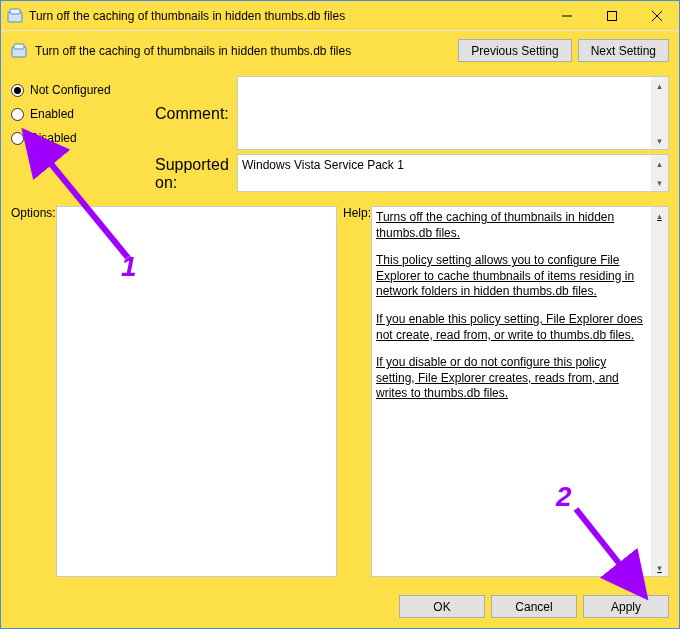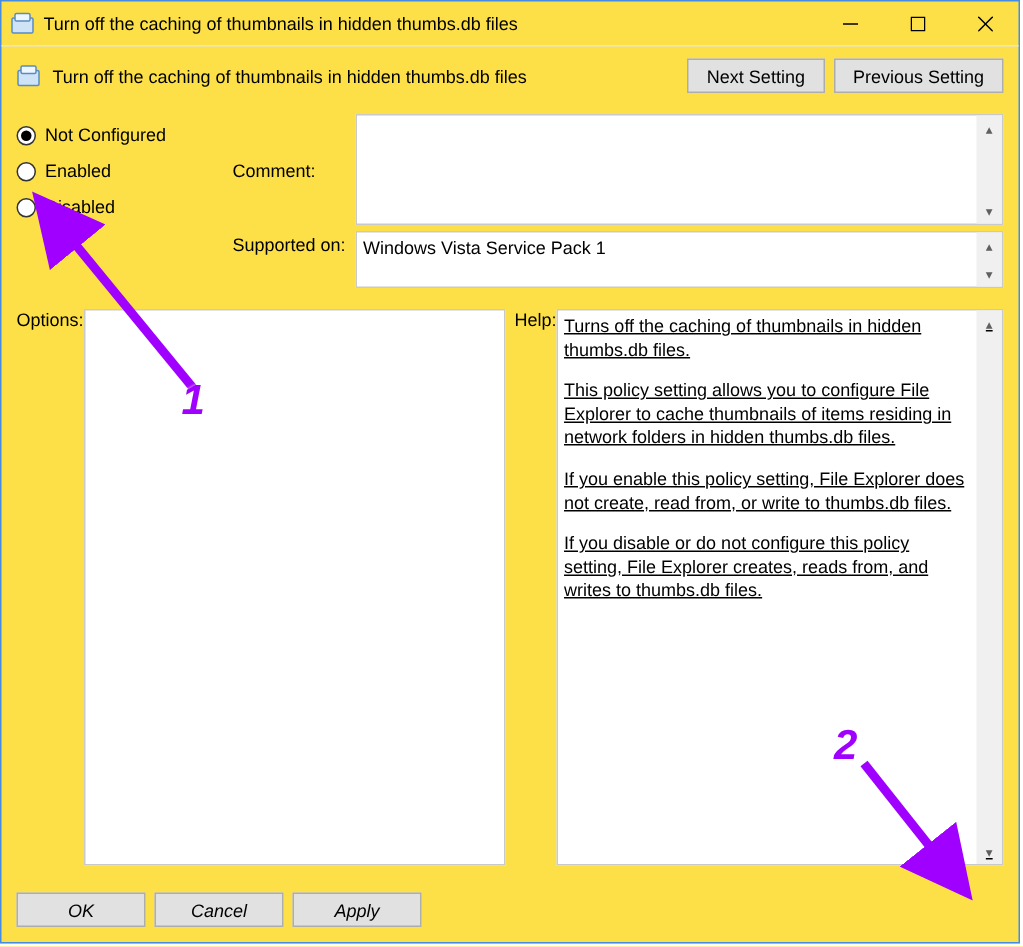--- a/index.html
+++ b/index.html
@@ -127,21 +127,21 @@
     justify-content: center;
     background: #fff;
   }
   .radio-dot {
     width: 7px; height: 7px;
     border-radius: 50%;
     background: #000;
   }
   .label-col {
     width: 78px;
-    font-size: 12px;
+    font-size: 16px;
     padding-top: 2px;
   }
   .field-col {
     flex: 1;
     display: flex;
     flex-direction: column;
     gap: 6px;
   }
   .scrollbox {
     border: 1px solid #c9c9c9;
@@ -196,24 +196,23 @@
     min-height: 0;
     text-decoration: underline;
   }
   .help-text p {
     margin: 0 0 12px 0;
     line-height: 1.3;
   }
   
   .footer {
     display: flex;
-    justify-content: flex-start;
+    justify-content: flex-end;
     gap: 6px;
     padding: 8px 10px 10px 10px;
-    font-style: italic;
   }
   
   .anno {
     position: absolute;
     pointer-events: none;
   }
   .anno-num {
     font-size: 28px;
     font-weight: 700;
     color: #a000ff;
@@ -259,22 +258,22 @@
 
     <div class="hdr-row">
       <span class="policy-icon">
         <svg width="16" height="16" viewBox="0 0 16 16">
           <rect x="1" y="4" width="14" height="10" rx="1" fill="#cfe3f7" stroke="#5a8bc2"></rect>
           <rect x="3" y="1" width="10" height="5" rx="1" fill="#eef6ff" stroke="#5a8bc2"></rect>
         </svg>
       </span>
       <span class="policy-title">Turn off the caching of thumbnails in hidden thumbs.db files</span>
       <div class="nav-btns">
+        <button class="btn">Previous Setting</button>
         <button class="btn">Next Setting</button>
-        <button class="btn">Previous Setting</button>
       </div>
     </div>
 
     <div class="settings-row">
       <div class="radio-col">
         <label class="radio-item">
           <span class="radio-outer">
               <span class="radio-dot"></span>
             </span>
           <span>Not Configured</span>

